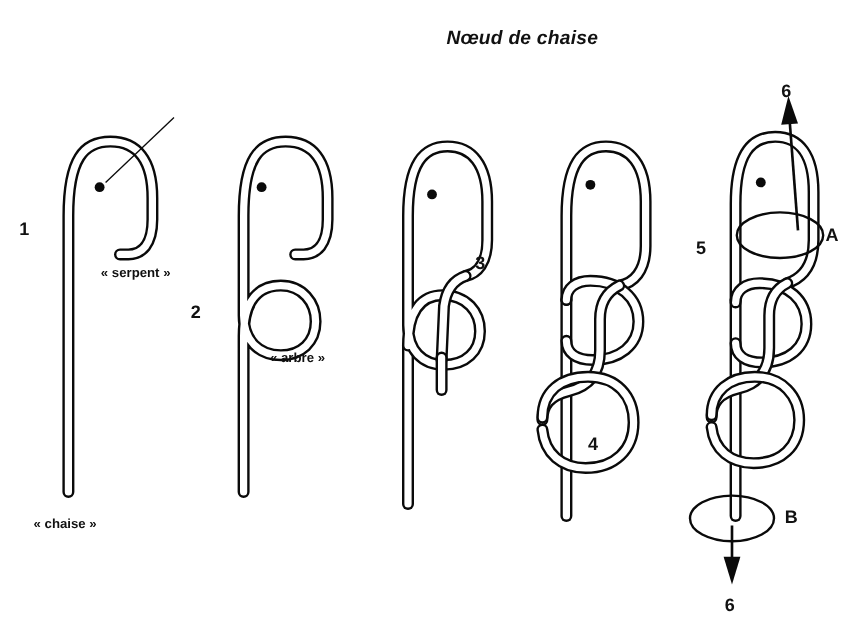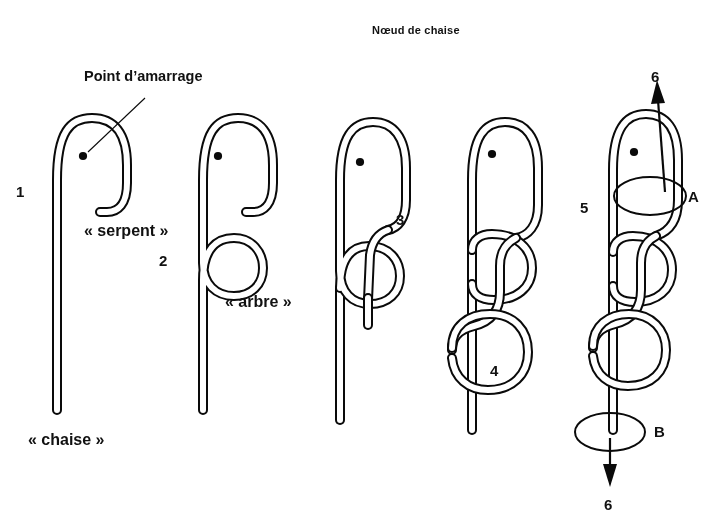--- a/index.html
+++ b/index.html
@@ -25,28 +25,29 @@
   }
   .lbl {
     position: absolute;
     color: #111111;
     font-family: "Liberation Sans", "DejaVu Sans", sans-serif;
     font-weight: bold;
     white-space: nowrap;
     line-height: 1;
   }
   .title {
-    font-size: 11px;
+    font-size: 16px;
     letter-spacing: 0.2px;
+    font-style: italic;
   }
   .callout {
     font-size: 14.5px;
   }
   .quoted {
-    font-size: 16px;
+    font-size: 11px;
   }
   .stepnum {
     font-size: 15px;
   }
   .tagletter {
     font-size: 15px;
   }
   .arrownum {
     font-size: 15px;
   }
@@ -258,21 +259,20 @@
     <line class="arrow-line" x1="665" y1="192" x2="658" y2="100"></line>
     <polygon class="arrow-head" points="657,80 651,104 665,103"></polygon>
 
     <ellipse class="ellipse-mark" cx="610" cy="432" rx="35" ry="19"></ellipse>
     <line class="arrow-line" x1="610" y1="438" x2="610" y2="468"></line>
     <polygon class="arrow-head" points="610,487 603,464 617,464"></polygon>
   </svg>
 
   <div class="lbl title" style="left:372px; top:25px;">Nœud de chaise</div>
 
-  <div class="lbl callout" style="left:84px; top:69px;">Point d’amarrage</div>
 
   <div class="lbl quoted" style="left:84px; top:223px;">« serpent »</div>
 
   <div class="lbl quoted" style="left:225px; top:294px;">« arbre »</div>
 
   <div class="lbl quoted" style="left:28px; top:432px;">« chaise »</div>
 
   <div class="lbl stepnum" style="left:16px; top:184px;">1</div>
 
   <div class="lbl stepnum" style="left:159px; top:253px;">2</div>

